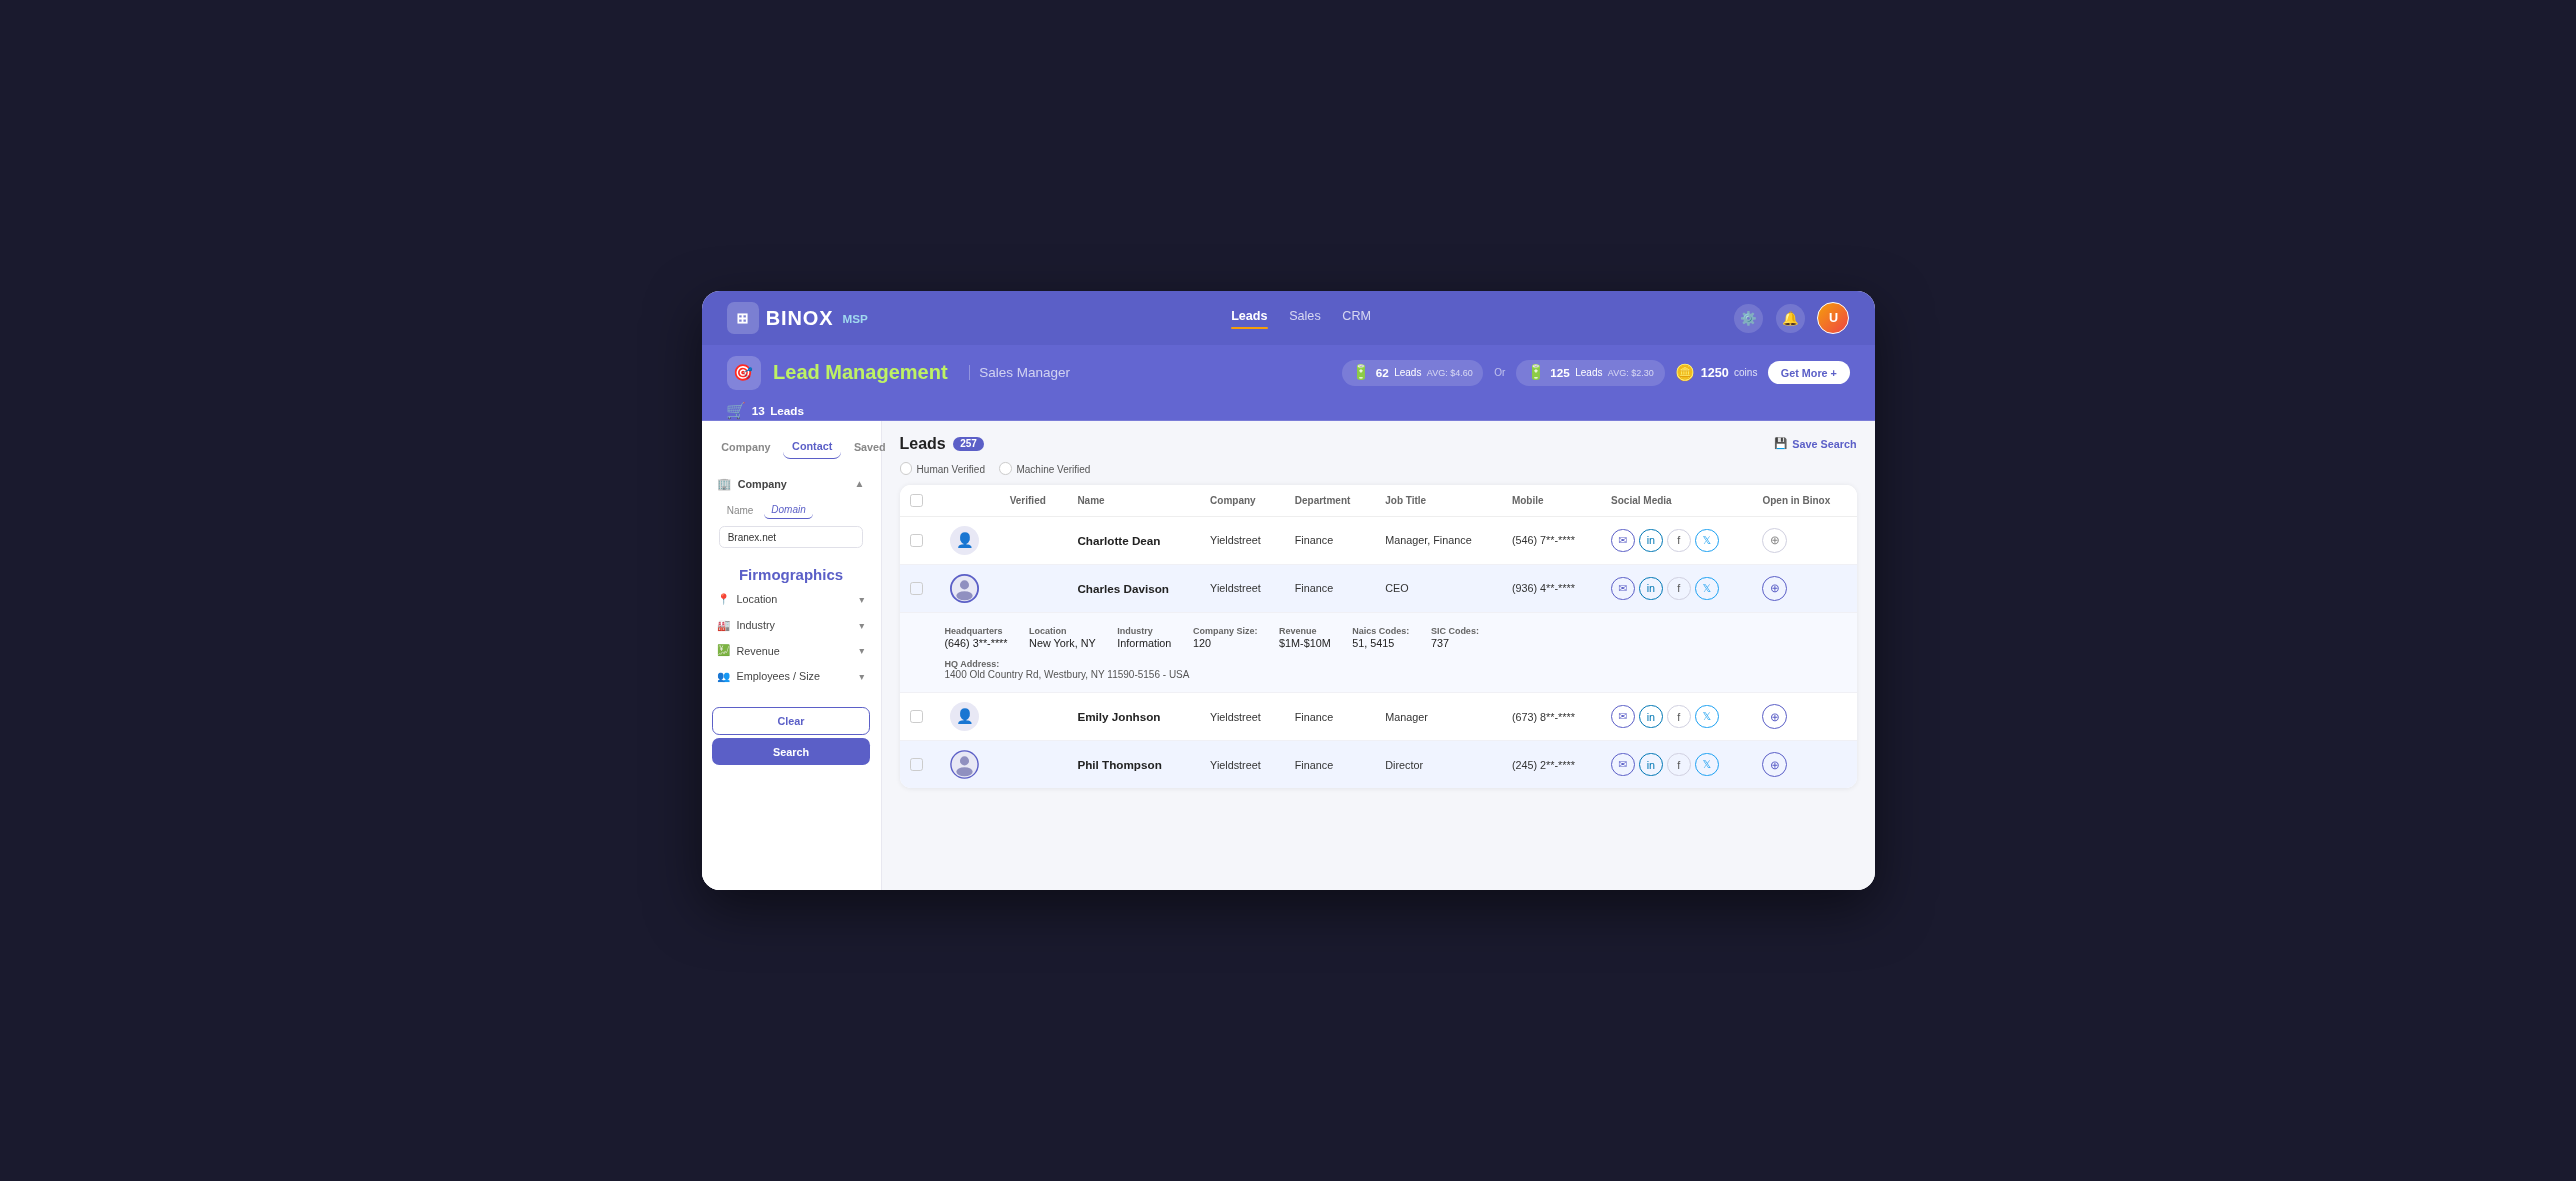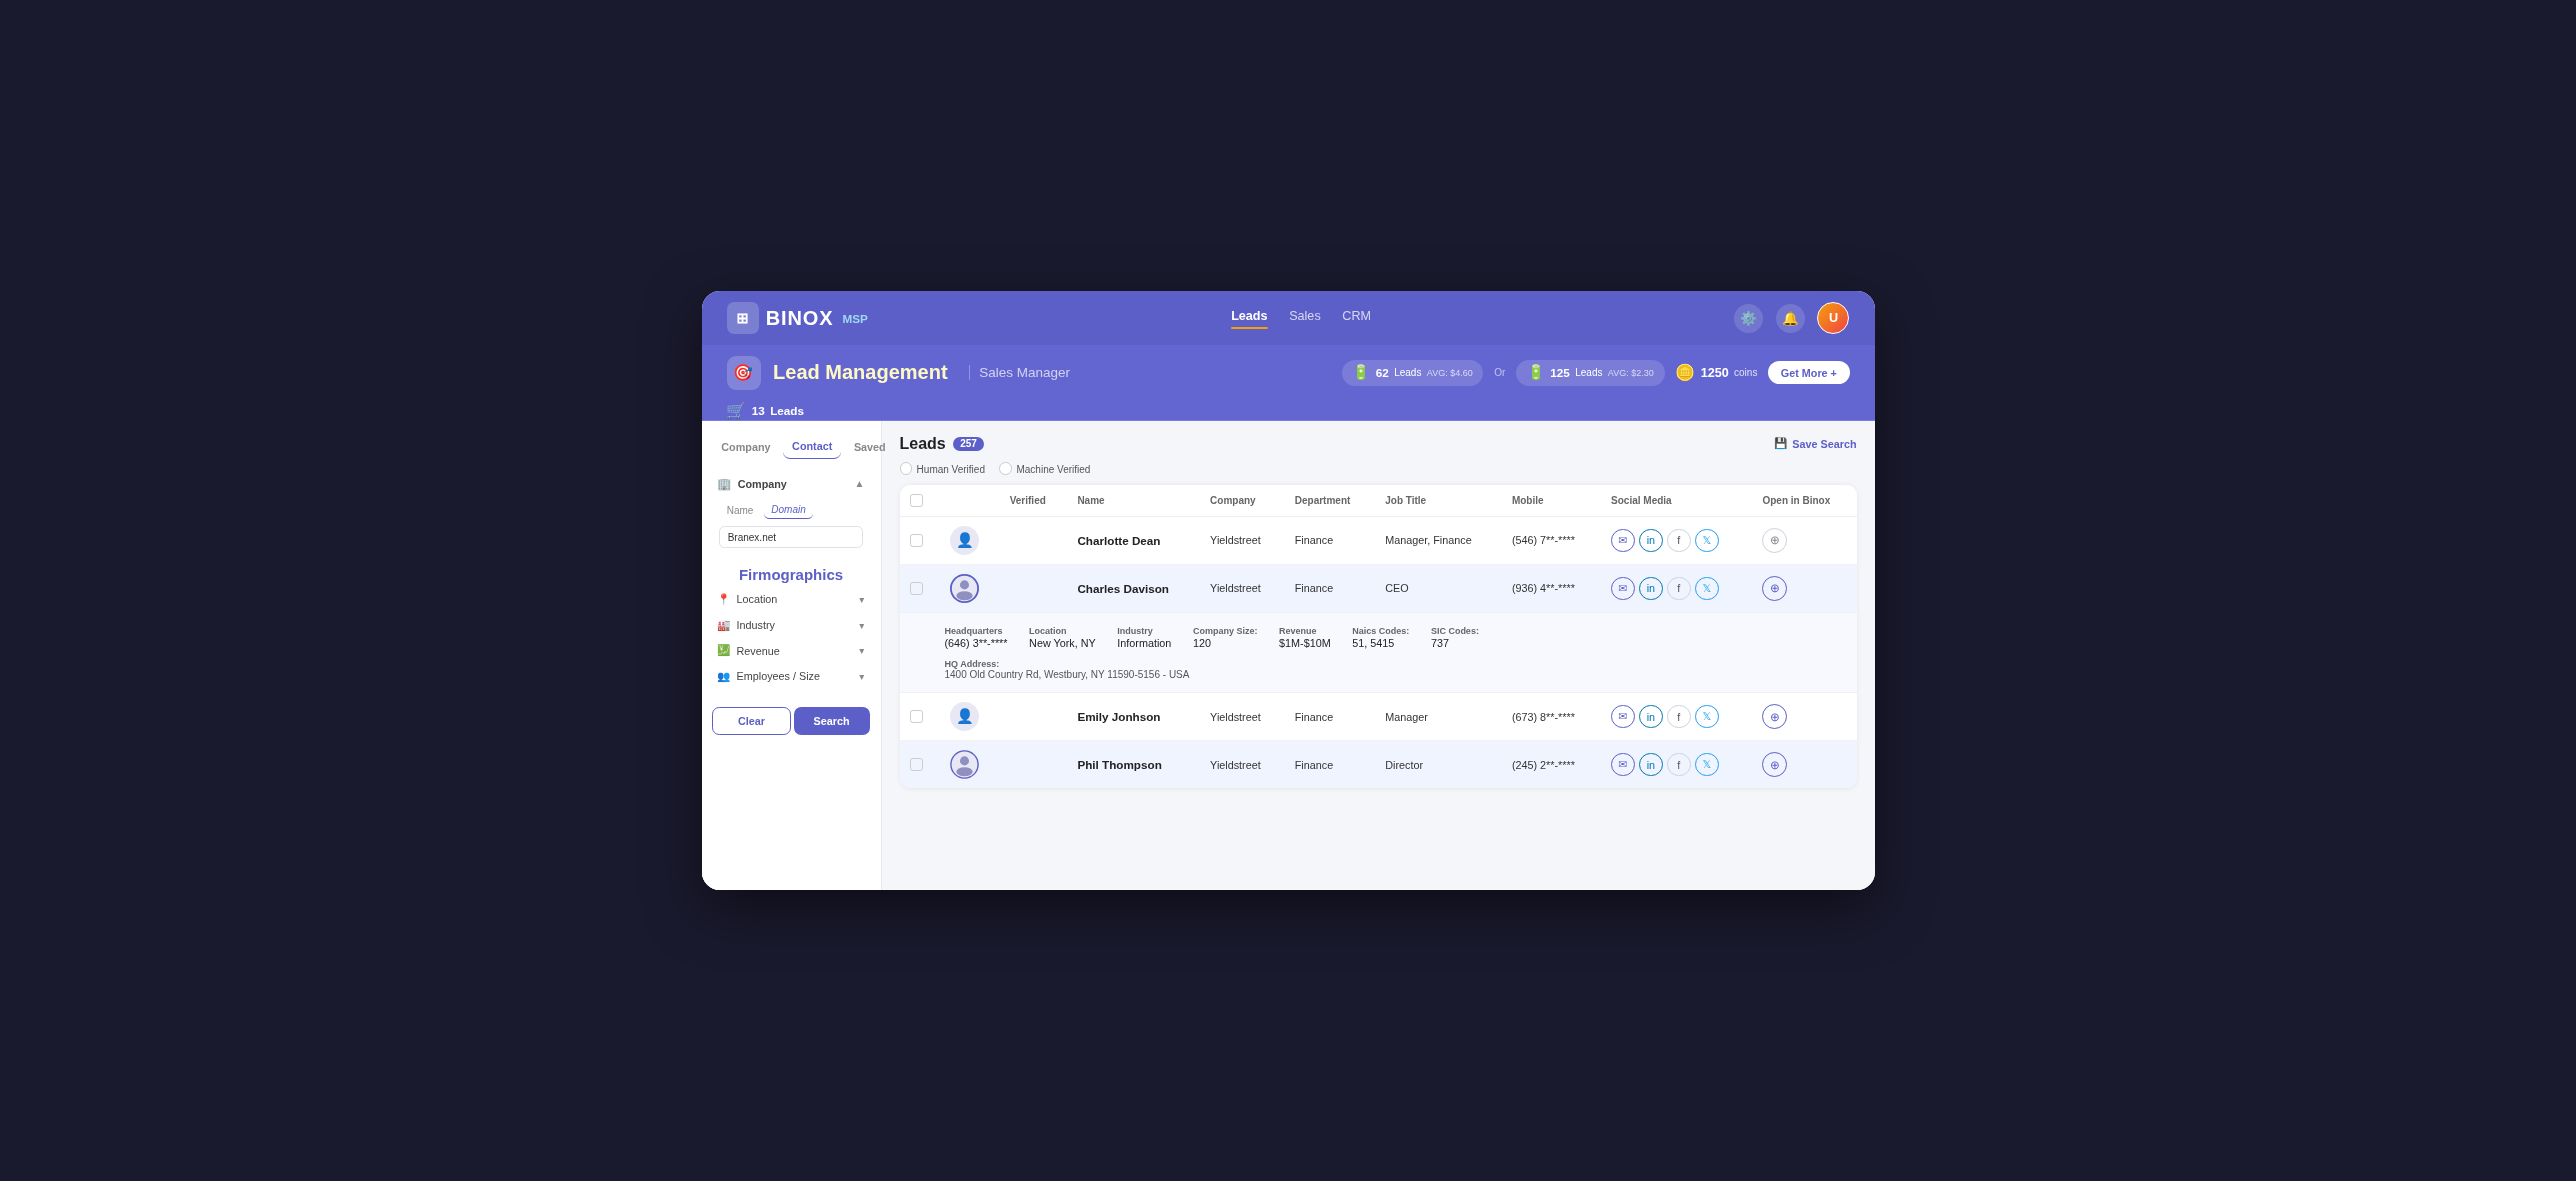--- a/index.html
+++ b/index.html
@@ -112,21 +112,21 @@
       gap: 12.6px;
     }
     .page-icon {
       width: 34px; height: 34px;
       background: rgba(255,255,255,0.2);
       border-radius: 9px;
       display: flex; align-items: center; justify-content: center;
       color: #4ade80; font-size: 16px;
     }
     .page-title {
-      color: #fef9c3;
+      color: #bef264;
       font-size: 20px;
       font-weight: 700;
     }
     .page-subtitle {
       color: rgba(255,255,255,0.7);
       font-size: 13.5px;
       margin-left: 9px;
       padding-left: 9px;
       border-left: 0.9px solid rgba(255,255,255,0.3);
     }
@@ -297,20 +297,21 @@
       font-size: 10.8px;
       color: #444;
       display: flex; align-items: center; gap: 5.4px;
     }
     .filter-icon { color: #888; font-size: 10.8px; }
     .sidebar-actions {
       display: flex;
       gap: 3px;
       padding: 10.8px;
       margin-top: 7.2px;
+      flex-direction: column;
     }
     .clear-btn {
       flex: 1;
       padding: 7.2px;
       border: 1.4px solid #5b5fc7;
       background: #fff;
       color: #5b5fc7;
       border-radius: 7.2px;
       font-size: 10.8px;
       font-weight: 600;

